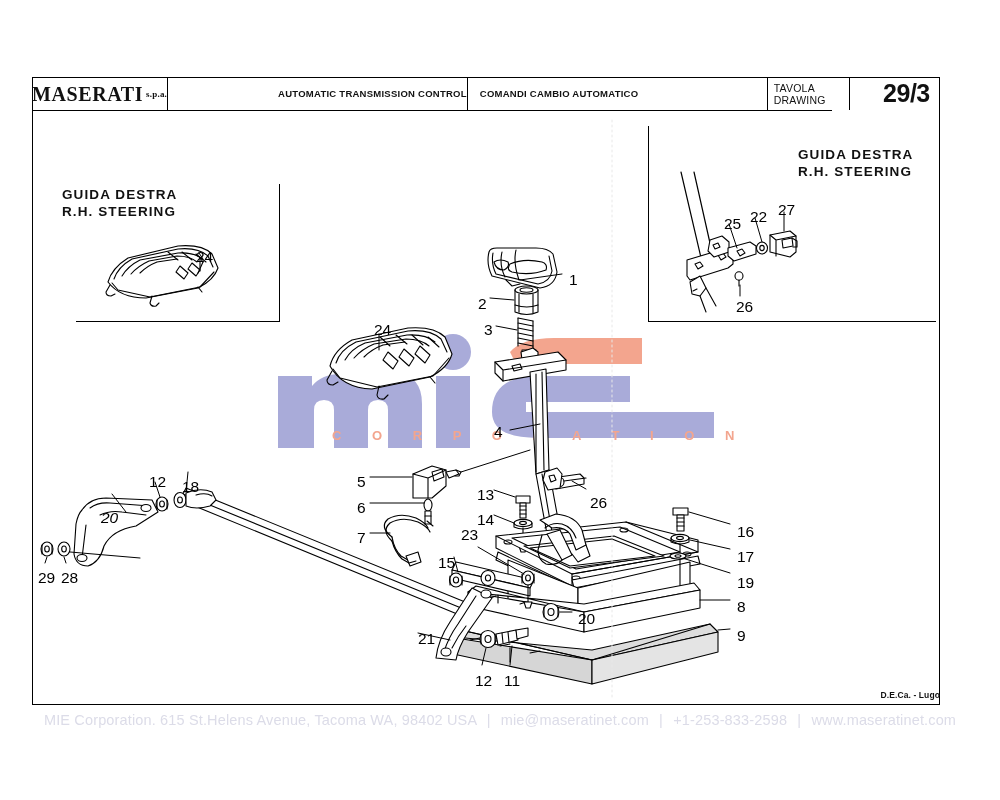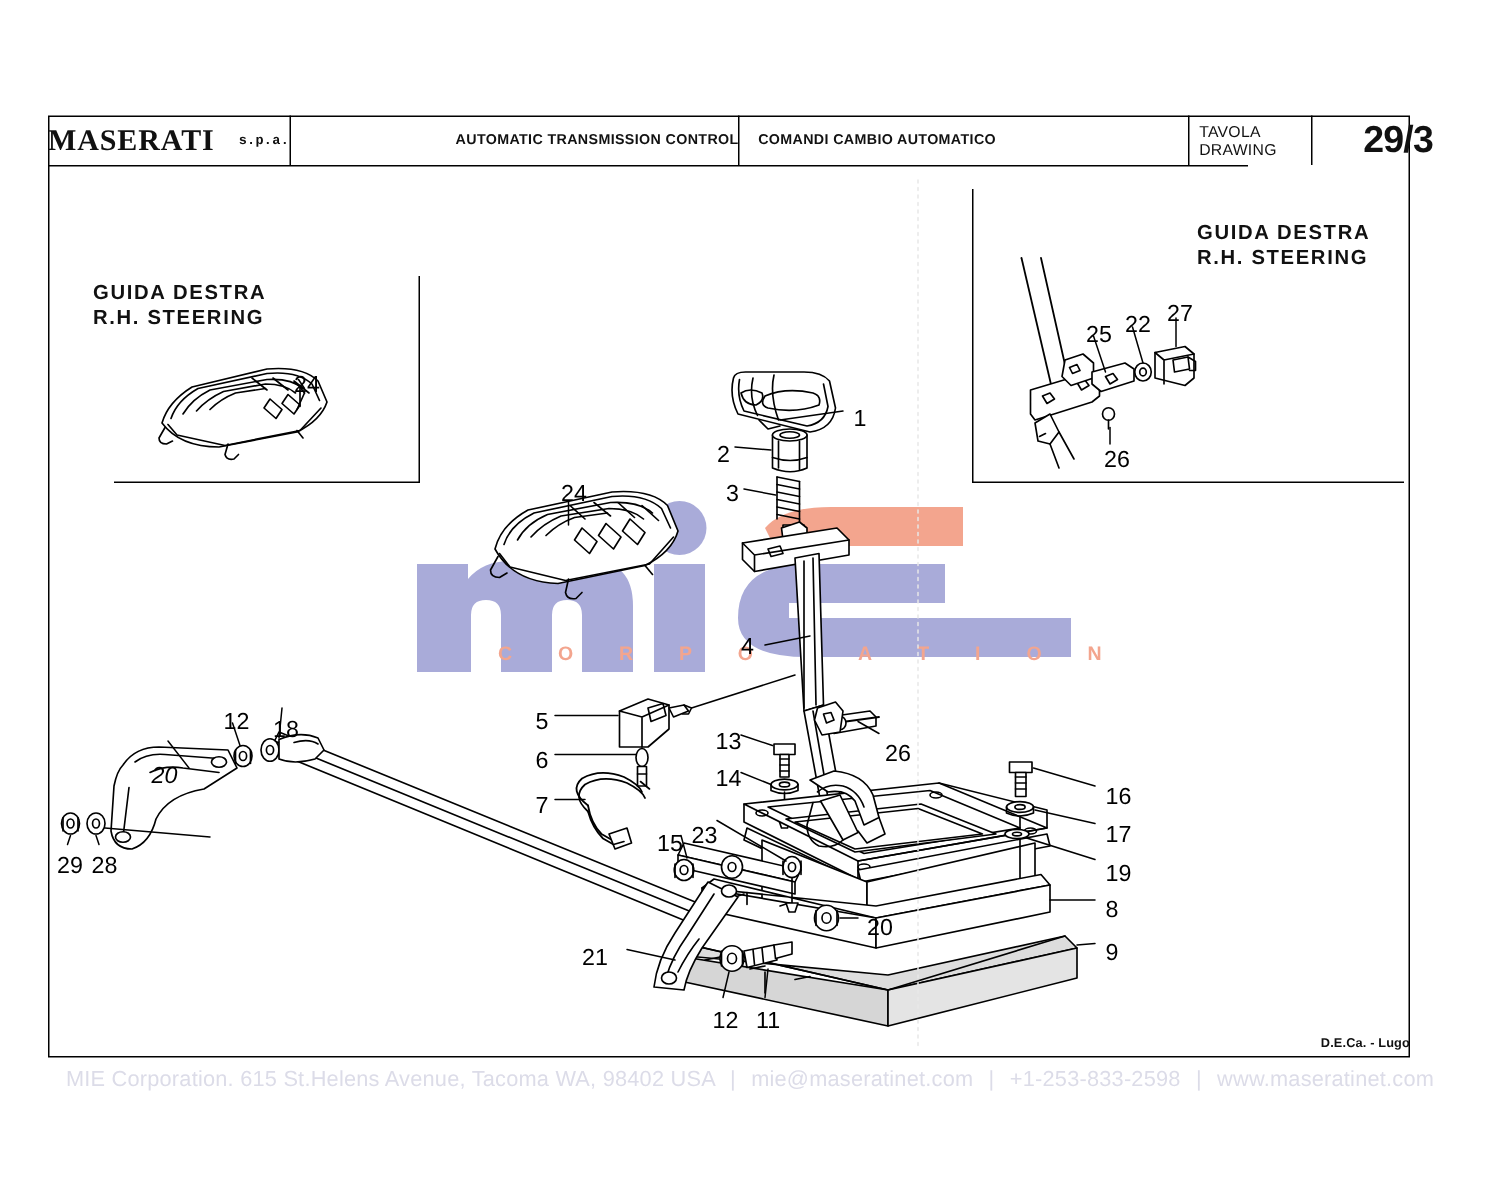--- a/index.html
+++ b/index.html
@@ -22,22 +22,22 @@
     border-bottom:1.6px solid #000;box-sizing:border-box;
     display:flex;align-items:stretch;
   }
   .tb-cell{display:flex;align-items:center;box-sizing:border-box;}
   .tb-brand{width:168px;border-right:1.6px solid #000;justify-content:center;}
   .brand-word{
     font-family:"Liberation Serif",serif;font-weight:700;
     font-size:20px;letter-spacing:.6px;line-height:1;
   }
   .brand-sub{
-    font-family:Liberation Mono, monospace;font-weight:700;
-    font-size:9px;margin-left:16px;letter-spacing:.2px;
+    font-family:Liberation Serif, serif;font-weight:700;
+    font-size:9px;margin-left:3px;letter-spacing:.2px;
   }
   .tb-it{flex:0 0 300px;border-right:1.6px solid #000;padding-left:12px;}
   .tb-en{flex:1 1 auto;border-right:1.6px solid #000;padding-left:110px;}
   .tb-it span,.tb-en span{
     font-size:9.5px;font-weight:700;letter-spacing:.25px;
     transform:scaleX(1.0);white-space:nowrap;
   }
   .tb-tav{flex:0 0 82px;border-right:1.6px solid #000;
           flex-direction:column;justify-content:center;padding-left:6px;
           display:flex;align-items:flex-start;}
@@ -497,23 +497,23 @@
       <div class="cal big" style="left: 475px; top: 673px;">12</div>
       <div class="cal big" style="left: 149px; top: 474px;">12</div>
       <div class="cal big" style="left: 477px; top: 487px;">13</div>
       <div class="cal big" style="left: 477px; top: 512px;">14</div>
       <div class="cal big" style="left: 438px; top: 555px;">15</div>
       <div class="cal big" style="left: 737px; top: 524px;">16</div>
       <div class="cal big" style="left: 737px; top: 549px;">17</div>
       <div class="cal big" style="left: 182px; top: 463px; margin-top: 16px;">18</div>
       <div class="cal big" style="left: 737px; top: 575px;">19</div>
       <div class="cal big" style="left: 101px; top: 510px; font-style: italic;">20</div>
-      <div class="cal big" style="left: 388px; top: 631px;">21</div>
+      <div class="cal big" style="left: 418px; top: 631px;">21</div>
       <div class="cal big" style="left: 750px; top: 209px;">22</div>
-      <div class="cal big" style="left: 461px; top: 550px;">23</div>
+      <div class="cal big" style="left: 461px; top: 527px;">23</div>
       <div class="cal big" style="left: 196px; top: 249px;">24</div>
       <div class="cal big" style="left: 374px; top: 322px;">24</div>
       <div class="cal big" style="left: 724px; top: 216px;">25</div>
       <div class="cal big" style="left: 736px; top: 299px;">26</div>
       <div class="cal big" style="left: 590px; top: 495px;">26</div>
       <div class="cal big" style="left: 778px; top: 202px;">27</div>
       <div class="cal big" style="left: 61px; top: 570px;">28</div>
       <div class="cal big" style="left: 38px; top: 570px;">29</div>
     </div>
 

